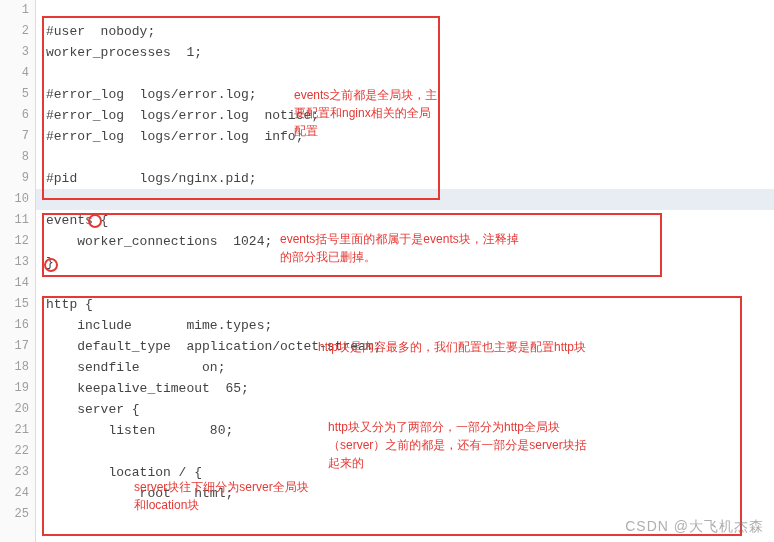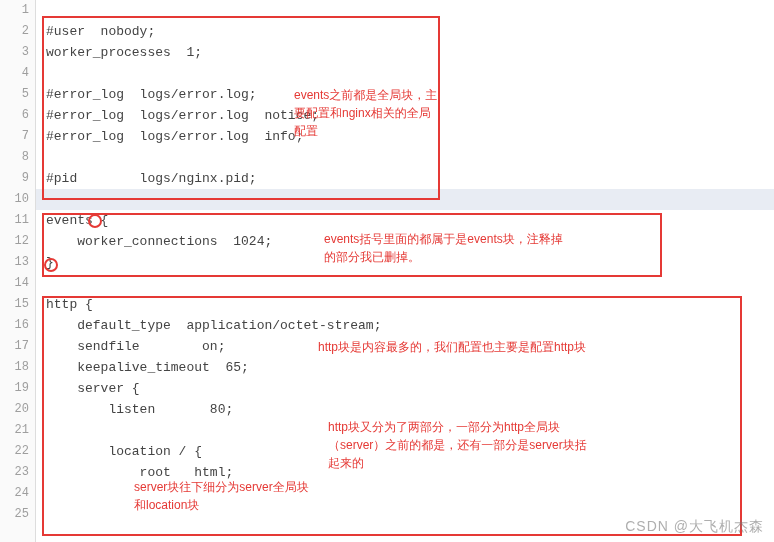--- a/index.html
+++ b/index.html
@@ -56,20 +56,21 @@
       <div class="line">#error_log  logs/error.log  notice;</div>
       <div class="line">#error_log  logs/error.log  info;</div>
       <div class="line"></div>
       <div class="line">#pid        logs/nginx.pid;</div>
       <div class="line hl"></div>
       <div class="line">events {</div>
       <div class="line">    worker_connections  1024;</div>
       <div class="line">}</div>
       <div class="line"></div>
       <div class="line">http {</div>
+      <div class="line">    include       mime.types;</div>
       <div class="line">    default_type  application/octet-stream;</div>
       <div class="line">    sendfile        on;</div>
       <div class="line">    keepalive_timeout  65;</div>
       <div class="line">    server {</div>
       <div class="line">        listen       80;</div>
       <div class="line"></div>
       <div class="line">        location / {</div>
       <div class="line">            root   html;</div>
     </div>
 
@@ -78,20 +79,20 @@
     <div class="box" style="left:42px; top:16px; width:398px; height:184px;"></div>
 
     <div class="box" style="left:42px; top:213px; width:620px; height:64px;"></div>
 
     <div class="ring" style="left:88px; top:214px;"></div>
     <div class="ring" style="left:44px; top:258px;"></div>
 
     <div class="box" style="left:42px; top:296px; width:700px; height:240px;"></div>
 
     <div class="ann" style="left:294px; top:86px; width:146px;">events之前都是全局块，主要配置和nginx相关的全局配置</div>
-    <div class="ann" style="left:280px; top:230px; width:250px;margin-left:44px;">events括号里面的都属于是events块，注释掉的部分我已删掉。</div>
+    <div class="ann" style="left:280px; top:230px; width:250px;">events括号里面的都属于是events块，注释掉的部分我已删掉。</div>
     <div class="ann" style="left:318px; top:338px; width:360px;">http块是内容最多的，我们配置也主要是配置http块</div>
     <div class="ann" style="left:328px; top:418px; width:260px;">http块又分为了两部分，一部分为http全局块（server）之前的都是，还有一部分是server块括起来的</div>
     <div class="ann" style="left:134px; top:478px; width:180px;">server块往下细分为server全局块和location块</div>
   </div>
 
   <div class="watermark">CSDN @大飞机杰森</div>
 </div>
 
 </body></html>

